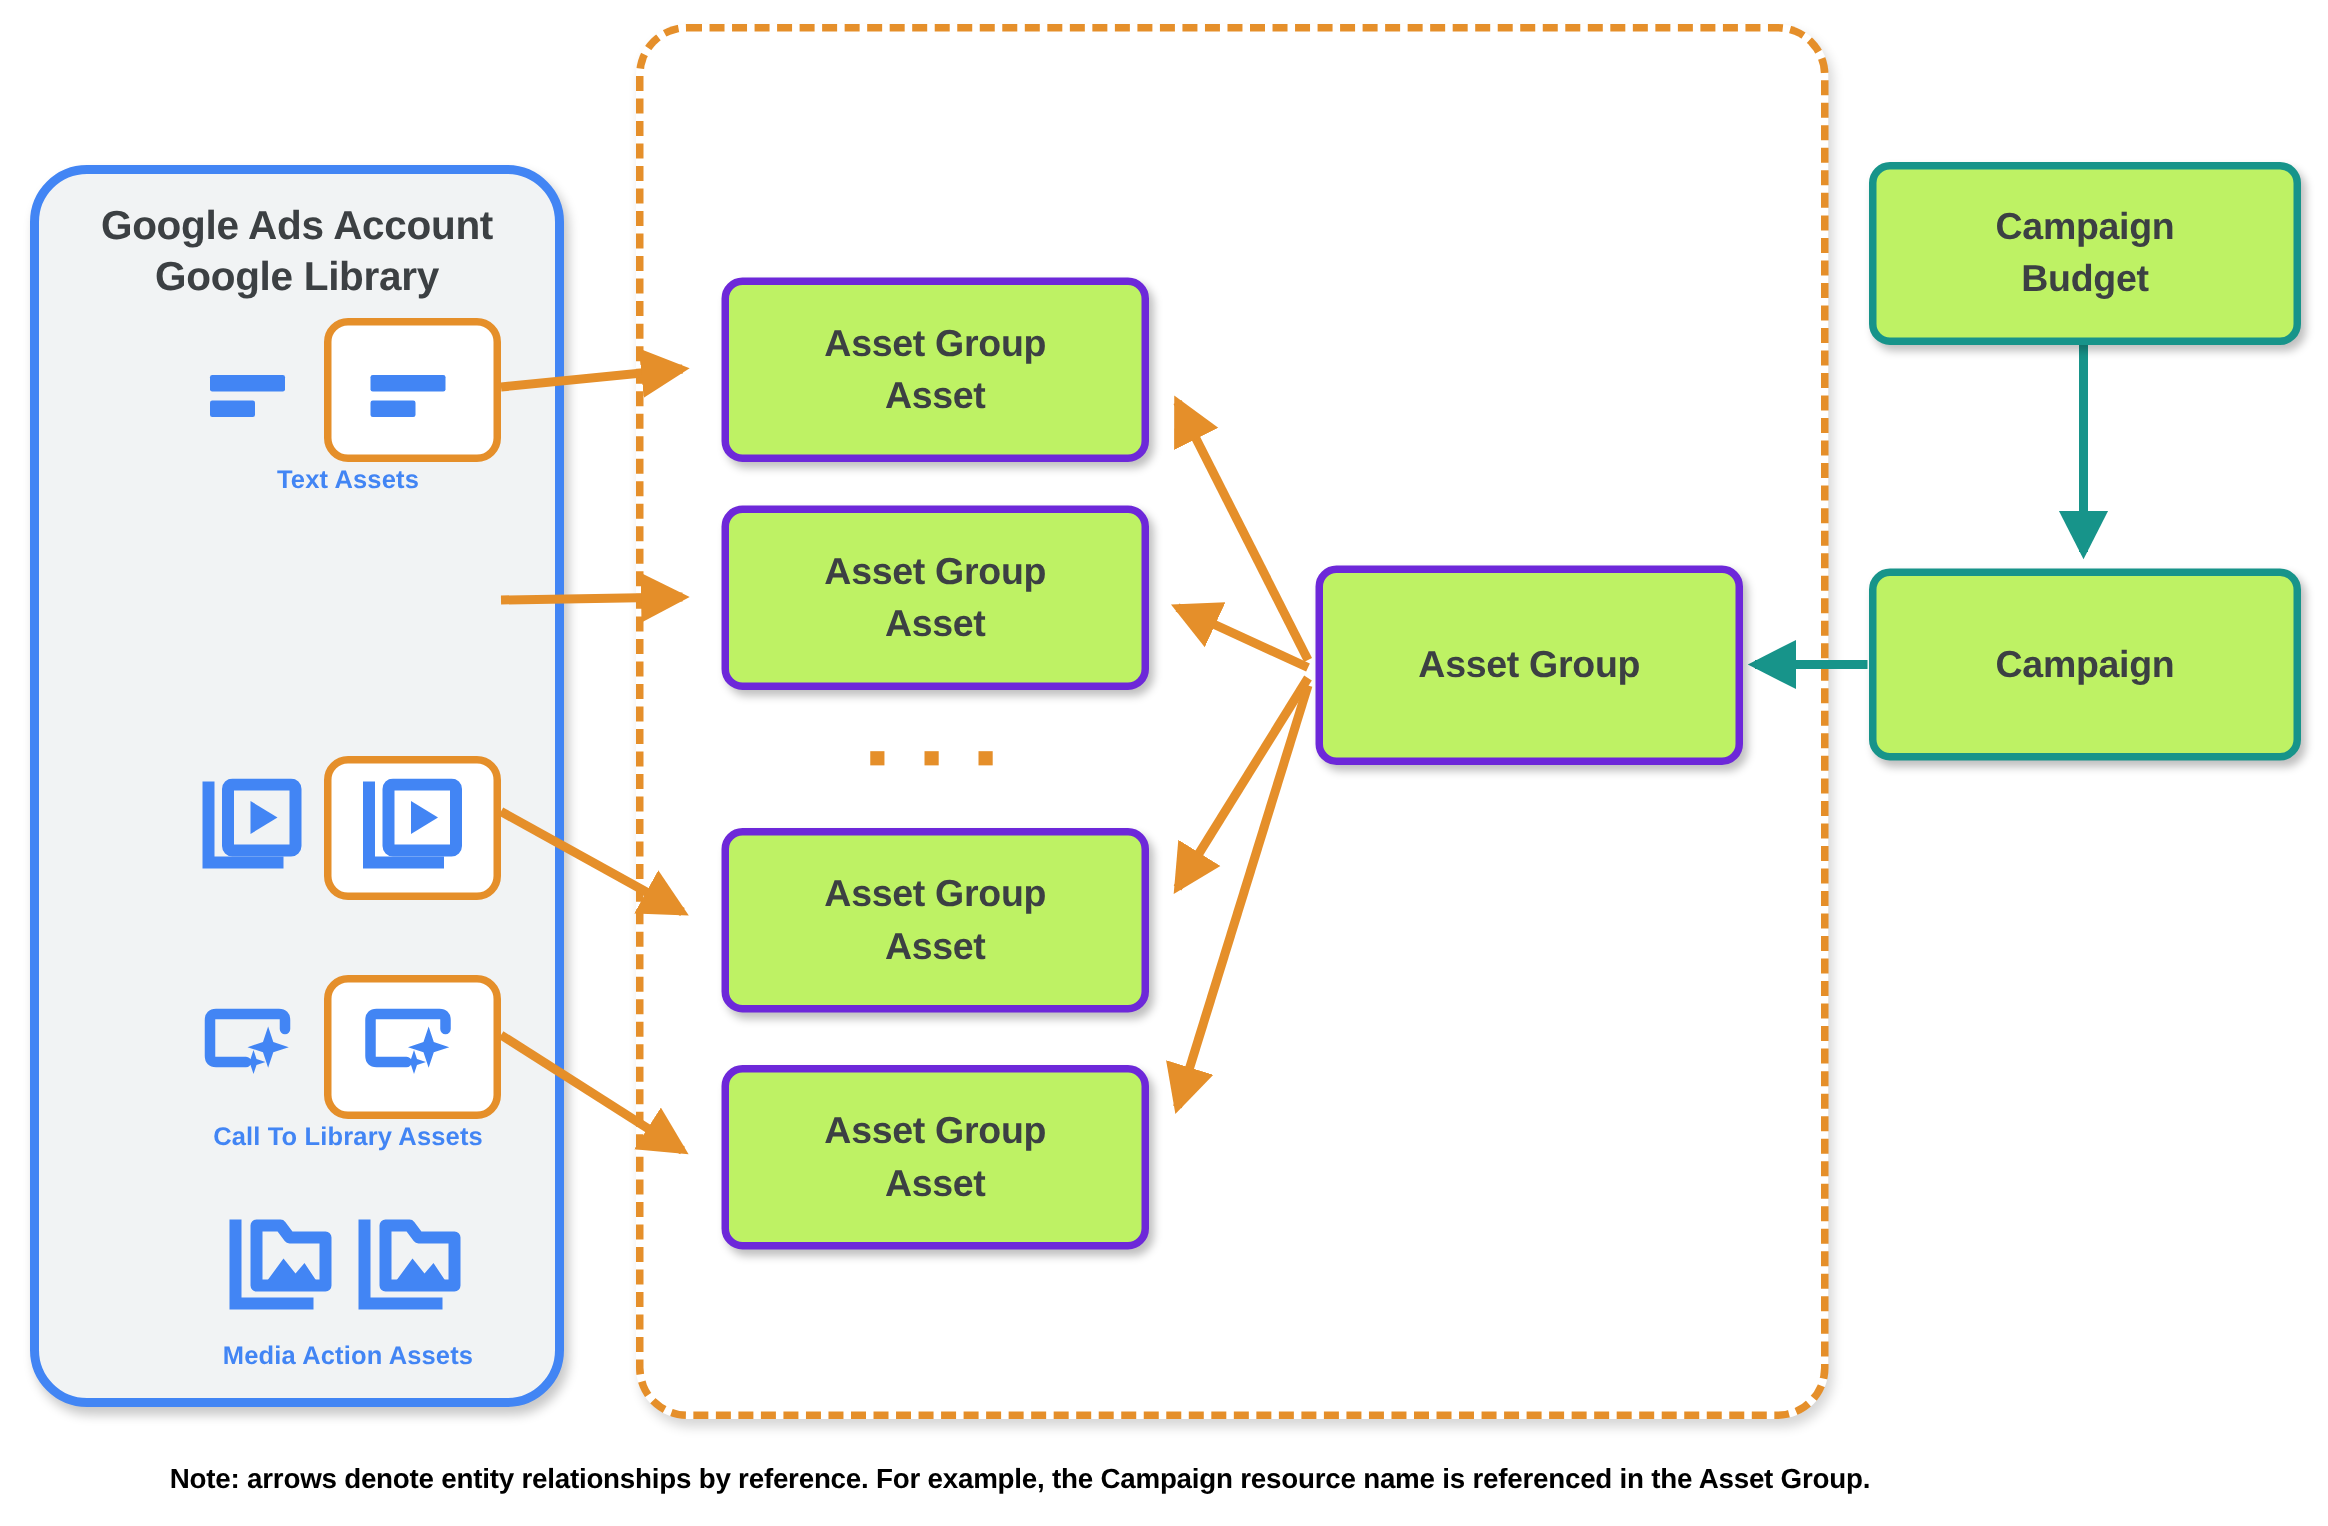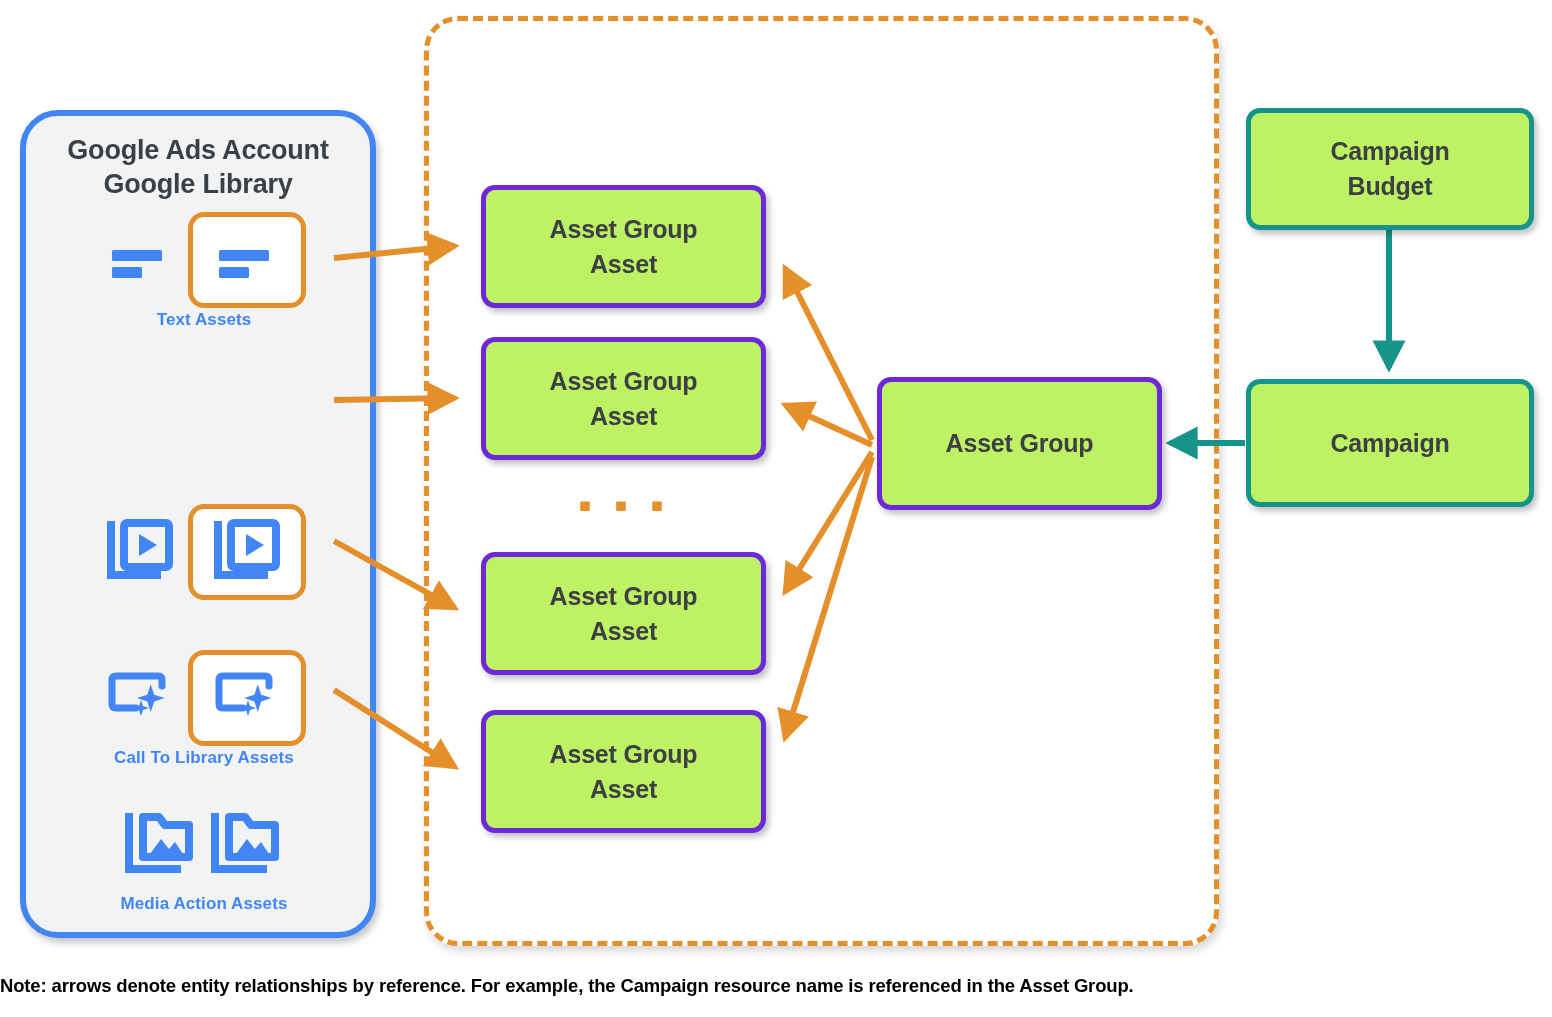--- a/index.html
+++ b/index.html
@@ -51,20 +51,21 @@
     font-weight: bold;
     color: #3c4043;
     line-height: 1.25;
     letter-spacing: -0.2px;
   }
   .asset-row {
     position: absolute;
     left: 0;
     width: 356px;
     text-align: center;
+    padding-left: 28px;
   }
   .asset-icons {
     position: relative;
     height: 96px;
     display: flex;
     align-items: center;
     justify-content: center;
     gap: 10px;
   }
   .icon-slot {
@@ -163,21 +164,21 @@
     line-height: 1;
     z-index: 6;
   }
 
   
   .page-note {
     position: absolute;
     left: 0;
     top: 975px;
     width: 1360px;
-    text-align: left;
+    text-align: center;
     font-size: 18.5px;
     font-weight: bold;
     color: #000000;
     letter-spacing: -0.15px;
   }
 </style>
 </head>
 <body>
 
 <div id="stage">

